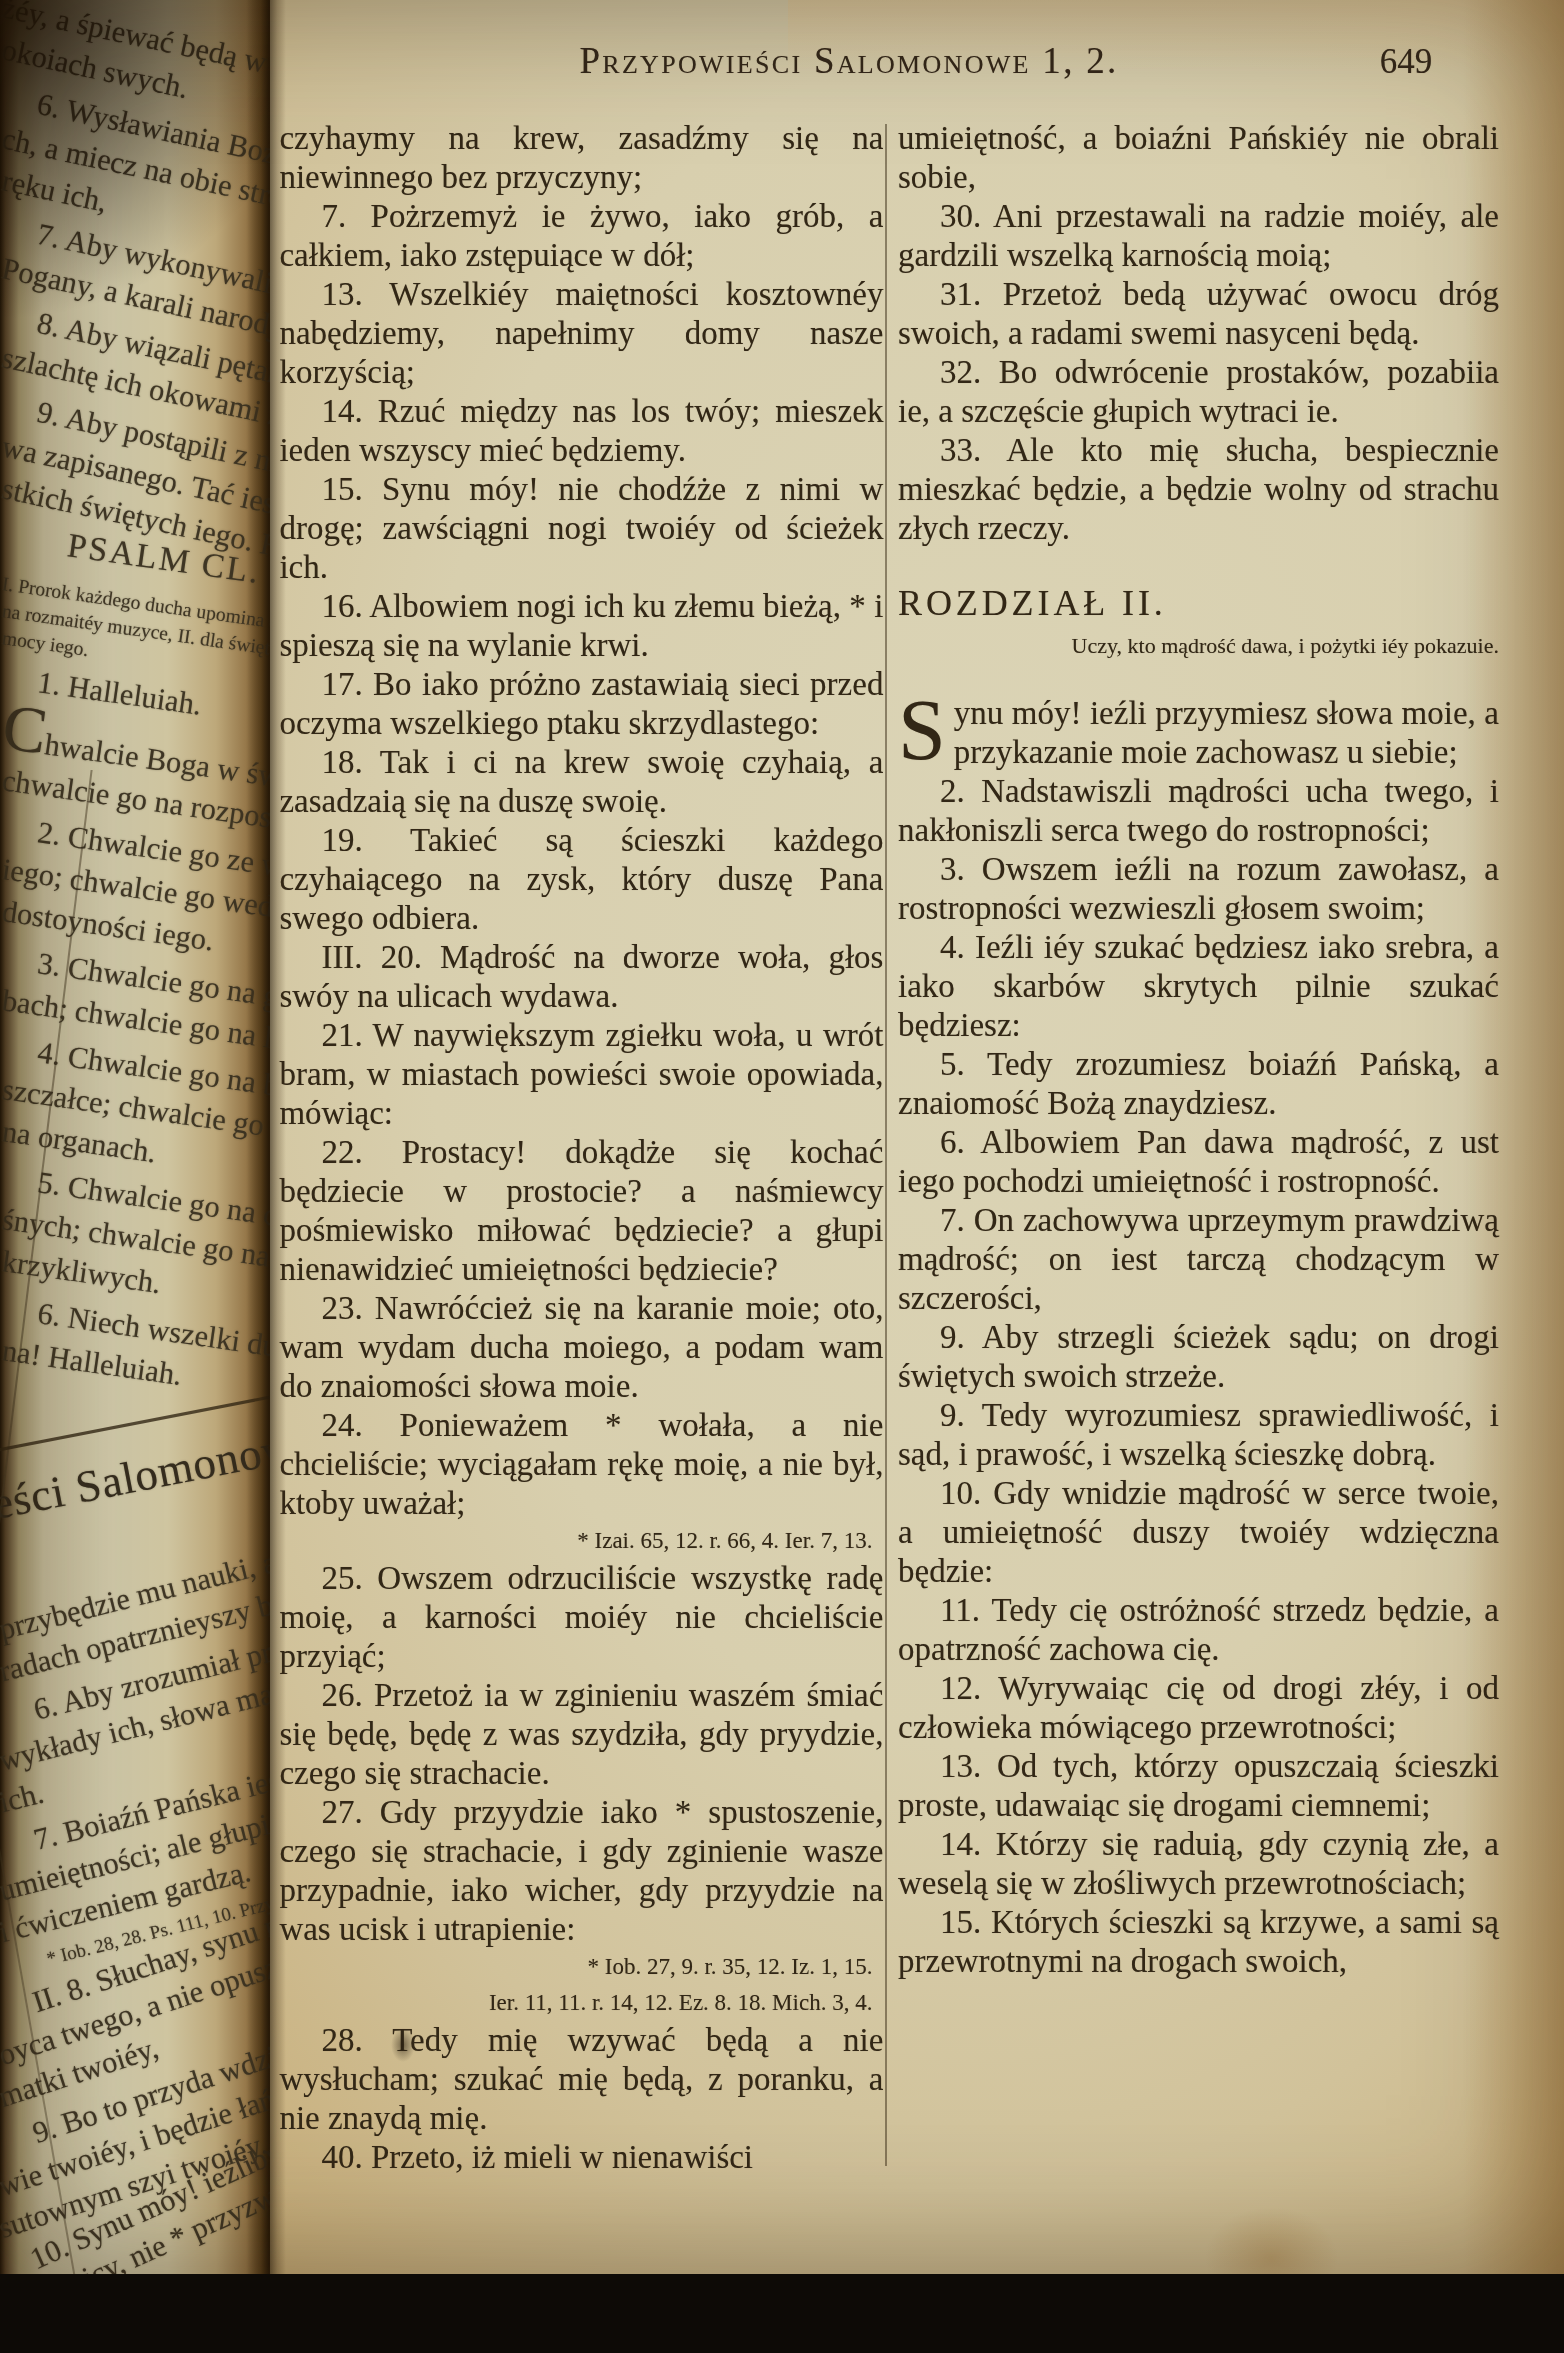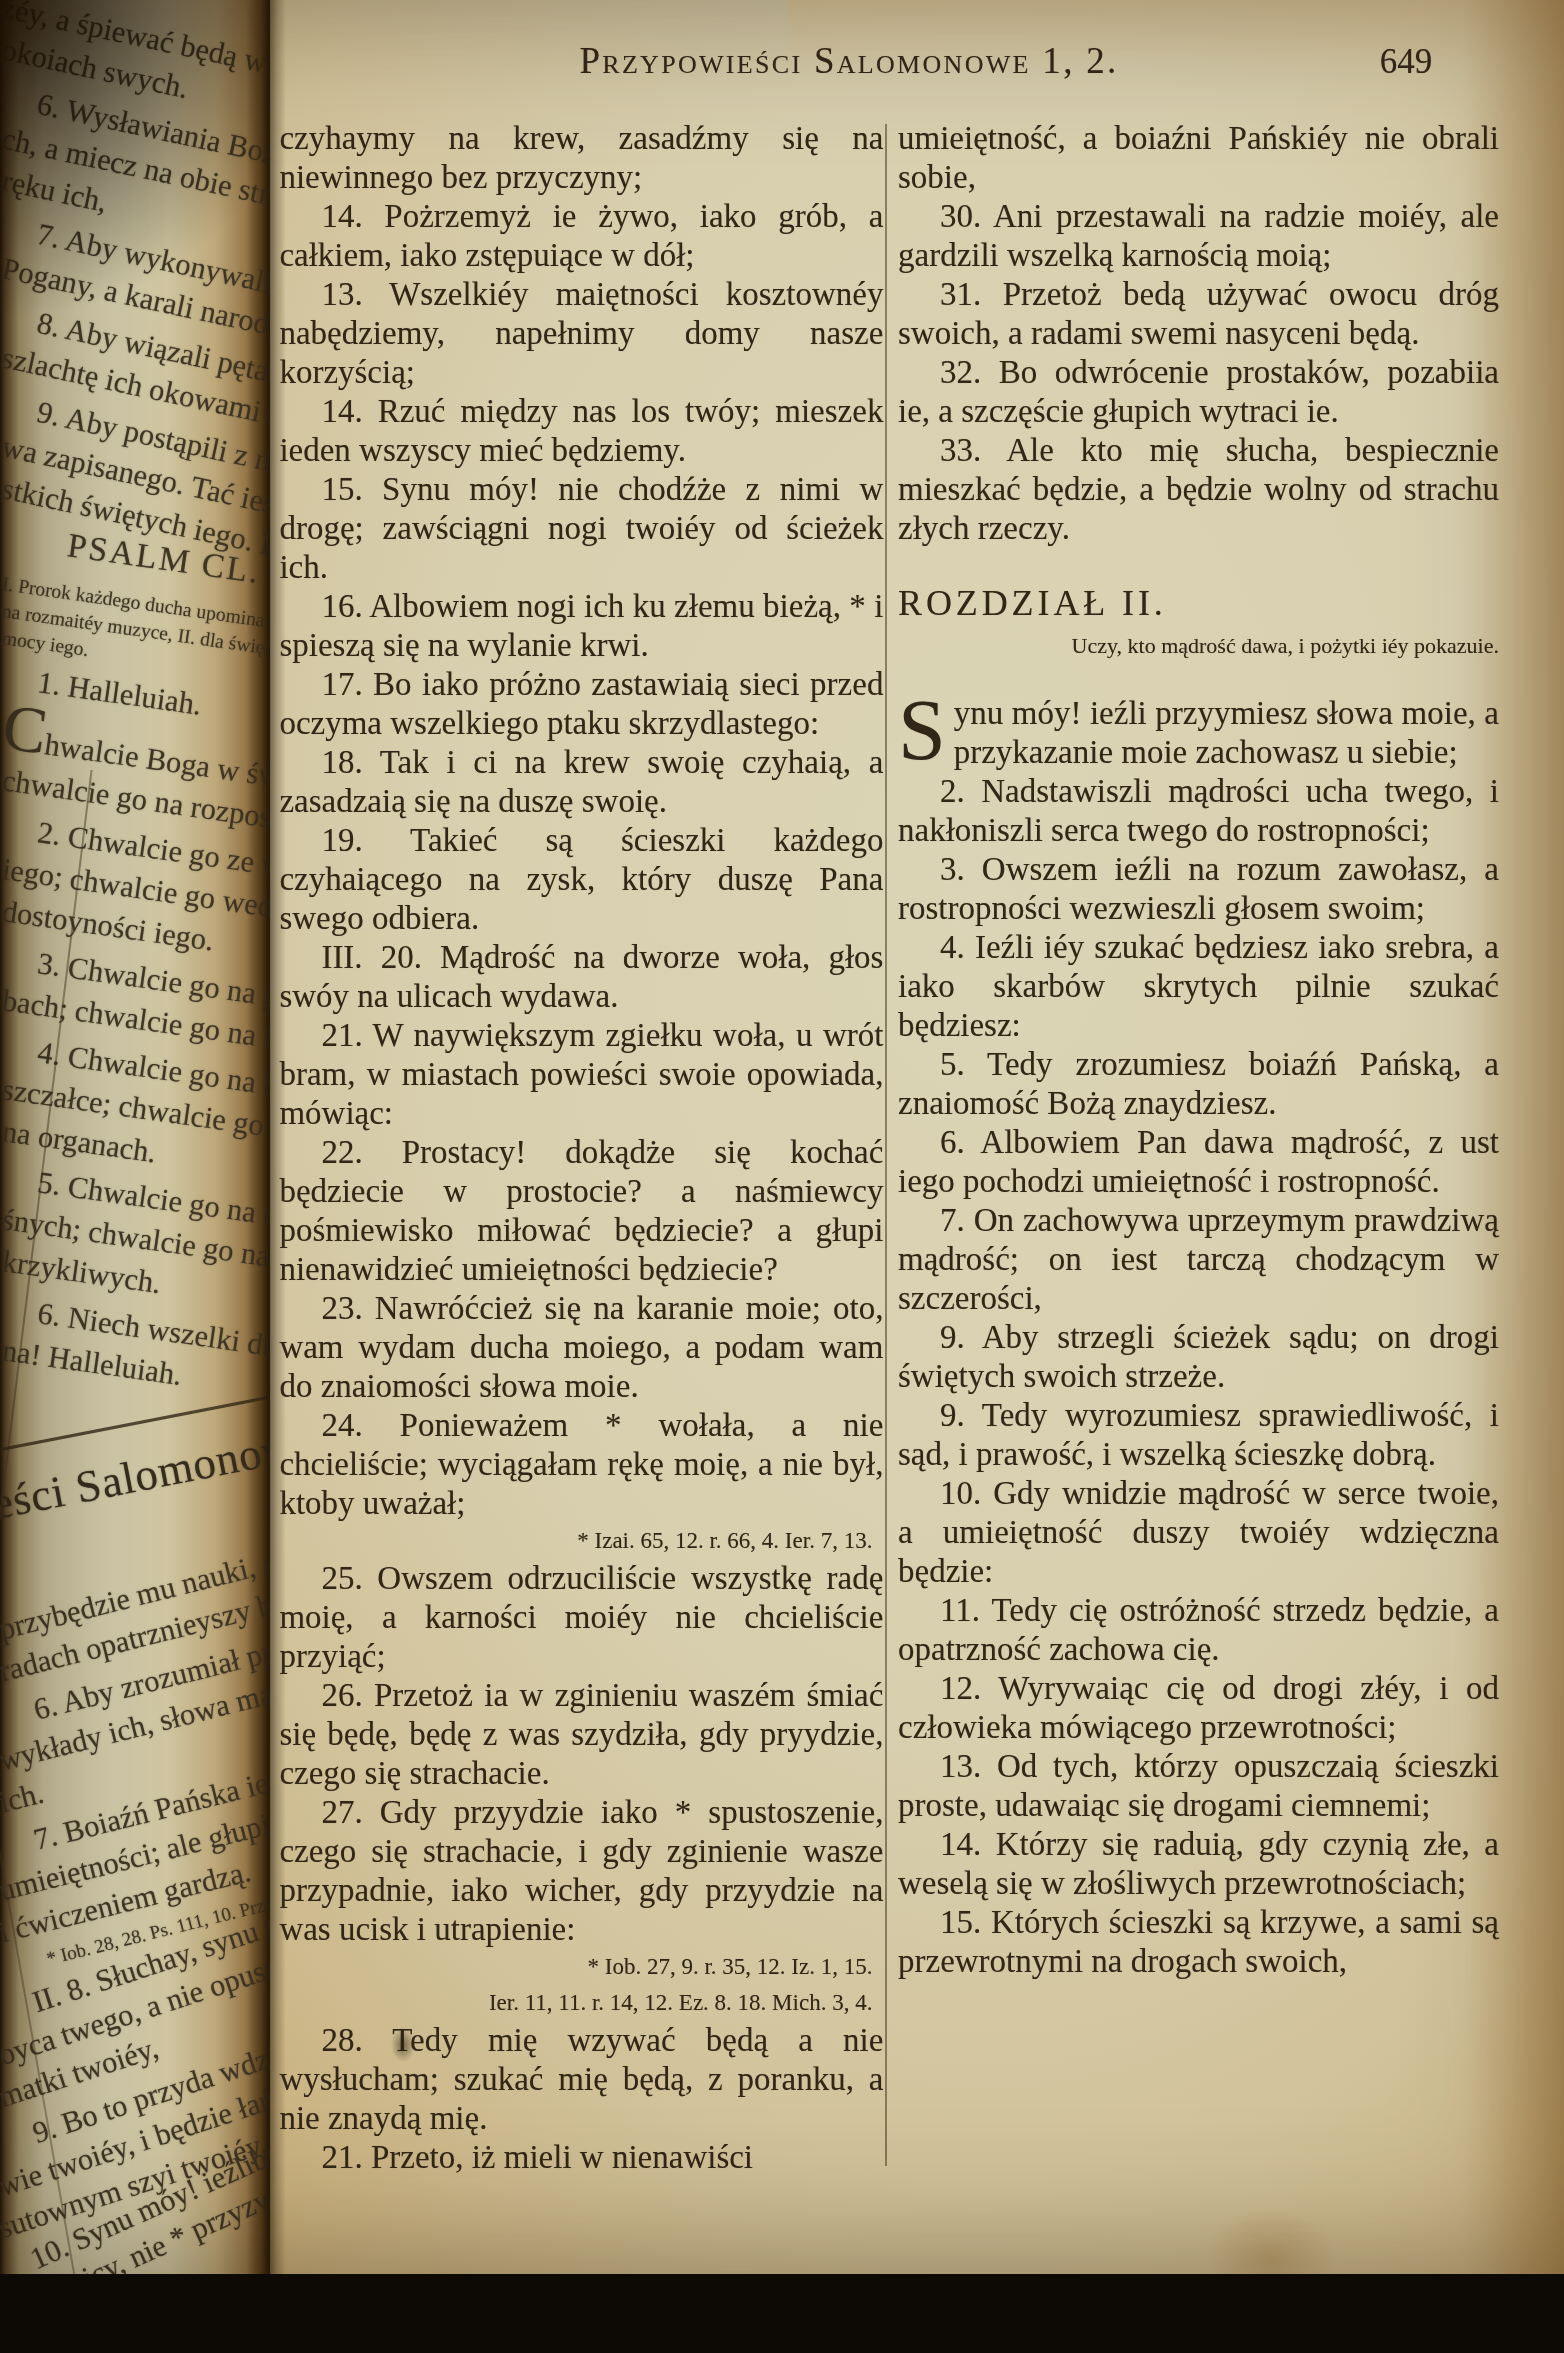--- a/index.html
+++ b/index.html
@@ -99,41 +99,41 @@
     <div class="top-glow"></div>
     <div class="edge-glow"></div>
 
     <div class="page-title">Przypowieści Salomonowe 1, 2.</div>
     <div class="page-number">649</div>
 
     <div class="divider"></div>
 
     <div class="col col-left">
         <div class="blk para-cont">czyhaymy na krew, zasadźmy się na niewinnego bez przyczyny;</div>
-        <div class="blk para">14. Pożrzemyż ie żywo, iako grób, a całkiem, iako zstępuiące w dół;</div>
+        <div class="blk para">7. Pożrzemyż ie żywo, iako grób, a całkiem, iako zstępuiące w dół;</div>
         <div class="blk para">13. Wszelkiéy maiętności kosztownéy nabędziemy, napełnimy domy nasze korzyścią;</div>
         <div class="blk para">14. Rzuć między nas los twóy; mieszek ieden wszyscy mieć będziemy.</div>
         <div class="blk para">15. Synu móy! nie chodźże z nimi w drogę; zawściągni nogi twoiéy od ścieżek ich.</div>
         <div class="blk para">16. Albowiem nogi ich ku złemu bieżą, * i spieszą się na wylanie krwi.</div>
         <div class="blk para">17. Bo iako próżno zastawiaią sieci przed oczyma wszelkiego ptaku skrzydlastego:</div>
         <div class="blk para">18. Tak i ci na krew swoię czyhaią, a zasadzaią się na duszę swoię.</div>
         <div class="blk para">19. Takieć są ścieszki każdego czyhaiącego na zysk, który duszę Pana swego odbiera.</div>
         <div class="blk para">III. 20. Mądrość na dworze woła, głos swóy na ulicach wydawa.</div>
         <div class="blk para">21. W naywiększym zgiełku woła, u wrót bram, w miastach powieści swoie opowiada, mówiąc:</div>
         <div class="blk para">22. Prostacy! dokądże się kochać będziecie w prostocie? a naśmiewcy pośmiewisko miłować będziecie? a głupi nienawidzieć umieiętności będziecie?</div>
         <div class="blk para">23. Nawróćcież się na karanie moie; oto, wam wydam ducha moiego, a podam wam do znaiomości słowa moie.</div>
         <div class="blk para">24. Ponieważem * wołała, a nie chcieliście; wyciągałam rękę moię, a nie był, ktoby uważał;</div>
         <div class="blk ref">* Izai. 65, 12.   r. 66, 4.   Ier. 7, 13.</div>
         <div class="blk para">25. Owszem odrzuciliście wszystkę radę moię, a karności moiéy nie chcieliście przyiąć;</div>
         <div class="blk para">26. Przetoż ia w zginieniu waszém śmiać się będę, będę z was szydziła, gdy pryydzie, czego się strachacie.</div>
         <div class="blk para">27. Gdy przyydzie iako * spustoszenie, czego się strachacie, i gdy zginienie wasze przypadnie, iako wicher, gdy przyydzie na was ucisk i utrapienie:</div>
         <div class="blk ref">* Iob. 27, 9.   r. 35, 12.   Iz. 1, 15.</div>
         <div class="blk ref">Ier. 11, 11.   r. 14, 12.   Ez. 8. 18.   Mich. 3, 4.</div>
         <div class="blk para">28. Tedy mię wzywać będą a nie wysłucham; szukać mię będą, z poranku, a nie znaydą mię.</div>
-        <div class="blk para">21. Przeto, iż mieli w nienawiści</div>
+        <div class="blk para">40. Przeto, iż mieli w nienawiści</div>
       </div>
 
     <div class="col col-right">
         <div class="blk para-cont">umieiętność, a boiaźni Pańskiéy nie obrali sobie,</div>
         <div class="blk para">30. Ani przestawali na radzie moiéy, ale gardzili wszelką karnością moią;</div>
         <div class="blk para">31. Przetoż bedą używać owocu dróg swoich, a radami swemi nasyceni będą.</div>
         <div class="blk para">32. Bo odwrócenie prostaków, pozabiia ie, a szczęście głupich wytraci ie.</div>
         <div class="blk para">33. Ale kto mię słucha, bespiecznie mieszkać będzie, a będzie wolny od strachu złych rzeczy.</div>
         <div class="blk chapter-heading">ROZDZIAŁ II.</div>
         <div class="blk chapter-sub">Uczy, kto mądrość dawa, i pożytki iéy pokazuie.</div>

